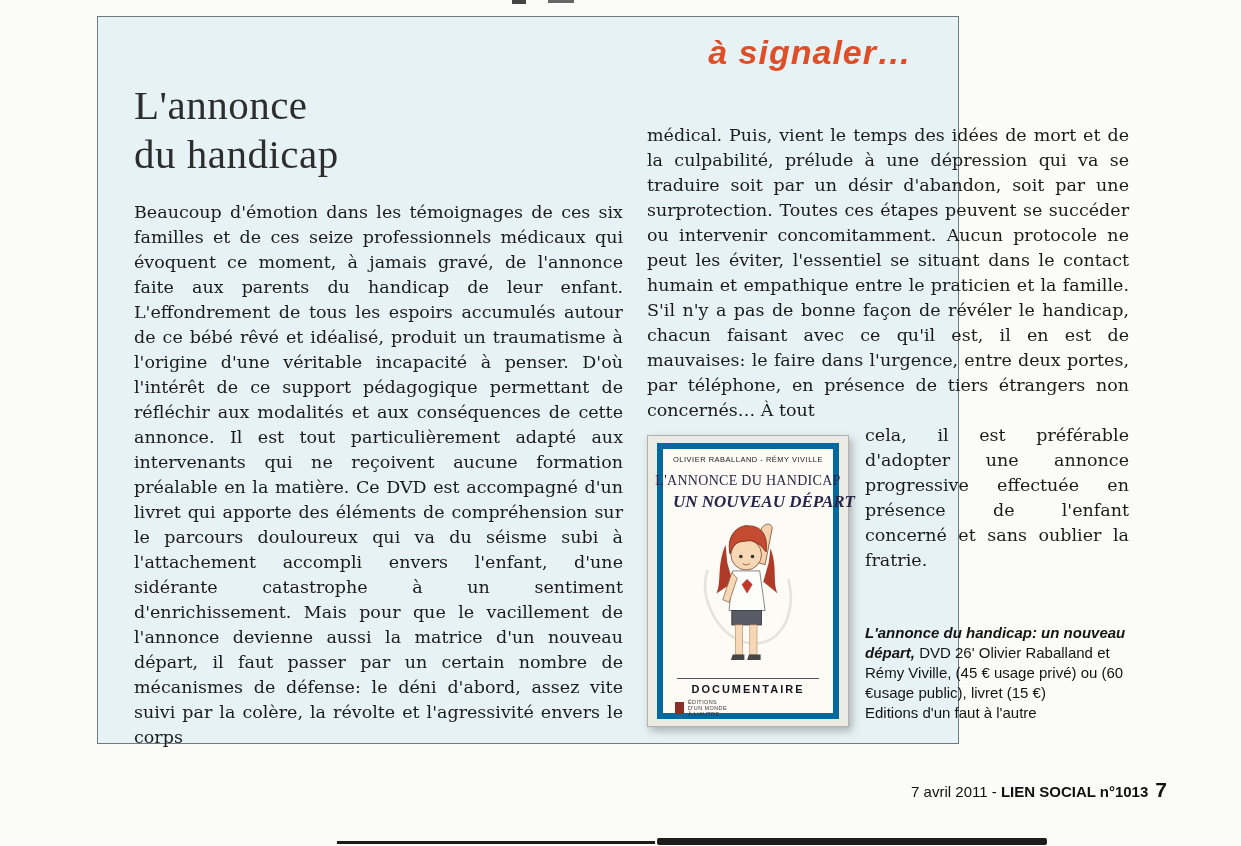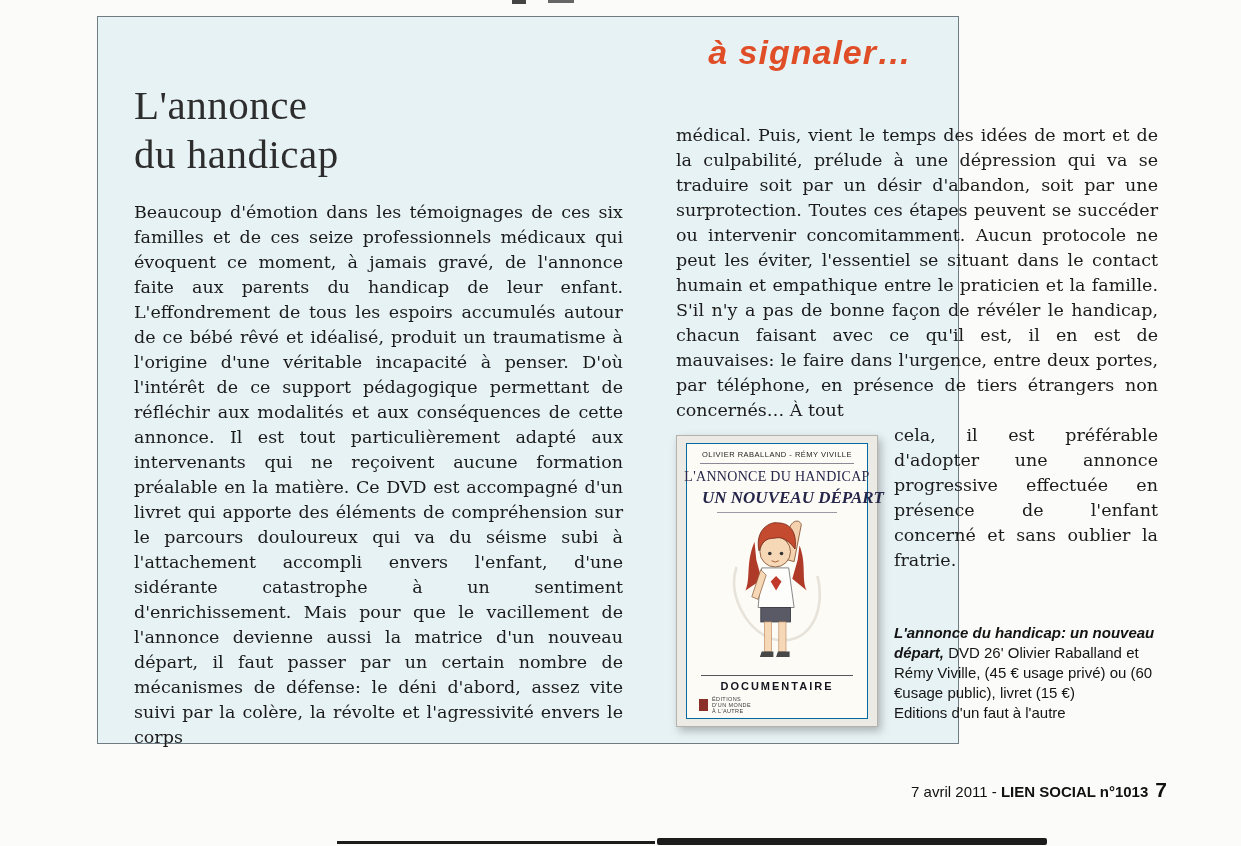--- a/index.html
+++ b/index.html
@@ -23,32 +23,32 @@
     position:absolute; left:36px; top:64px;
     font-family:"Liberation Serif", serif; font-weight:400;
     font-size:41px; line-height:49px; color:#2d2d2d; letter-spacing:0.5px;
   }
   .col { position:absolute; color:#1b1b1b; }
   .col p {
     font-size:17.5px; line-height:25px; text-align:justify;
     hyphens:auto; -webkit-hyphens:auto;
   }
   .col-left { left:36px; top:183px; width:489px; }
-  .col-right { left:578px; top:106px; width:482px; }
+  .col-right { left:549px; top:106px; width:482px; }
   .wrap-block::after { content:""; display:block; clear:both; }
   .wrap-text { line-height:25px; }
   .dvd {
     float:left; width:202px; height:292px;
     margin:12px 16px 6px 0; padding:7px 9px;
     background:#eceae5; border:1px solid #b5b2ac;
     box-shadow:3px 4px 8px rgba(60,60,60,0.35);
   }
   .dvd-inner {
     width:100%; height:100%;
-    background:#fcfbf6; border:1px solid #0369a1;
+    background:#fcfbf6; border:6px solid #0369a1;
     display:flex; flex-direction:column; align-items:center;
     padding:6px 4px 4px;
   }
   .dvd-authors {
     font-family:"Liberation Sans", sans-serif; font-size:7.5px;
     letter-spacing:0.5px; color:#222; white-space:nowrap;
   }
   .dvd-rule { width:90%; height:1px; background:#8a8a94; margin:4px 0 2px; }
   .dvd-title {
     font-family:"Liberation Serif", serif; font-weight:normal;

